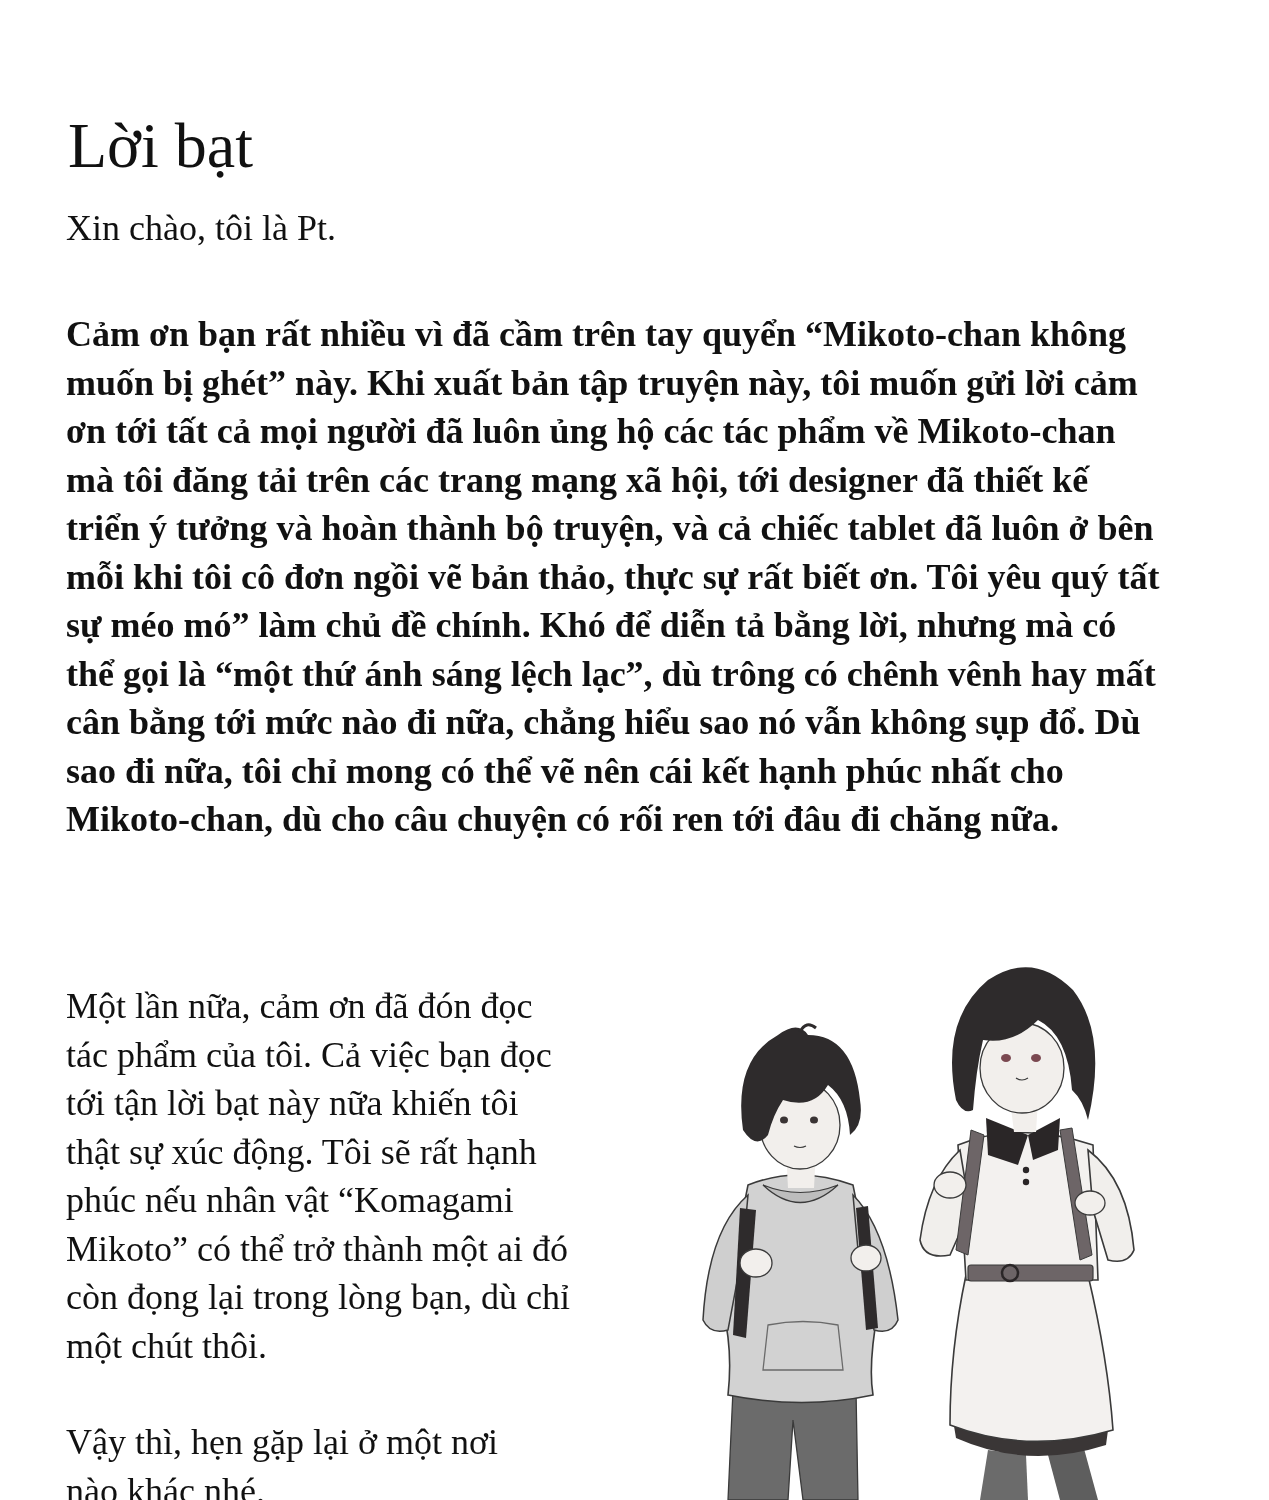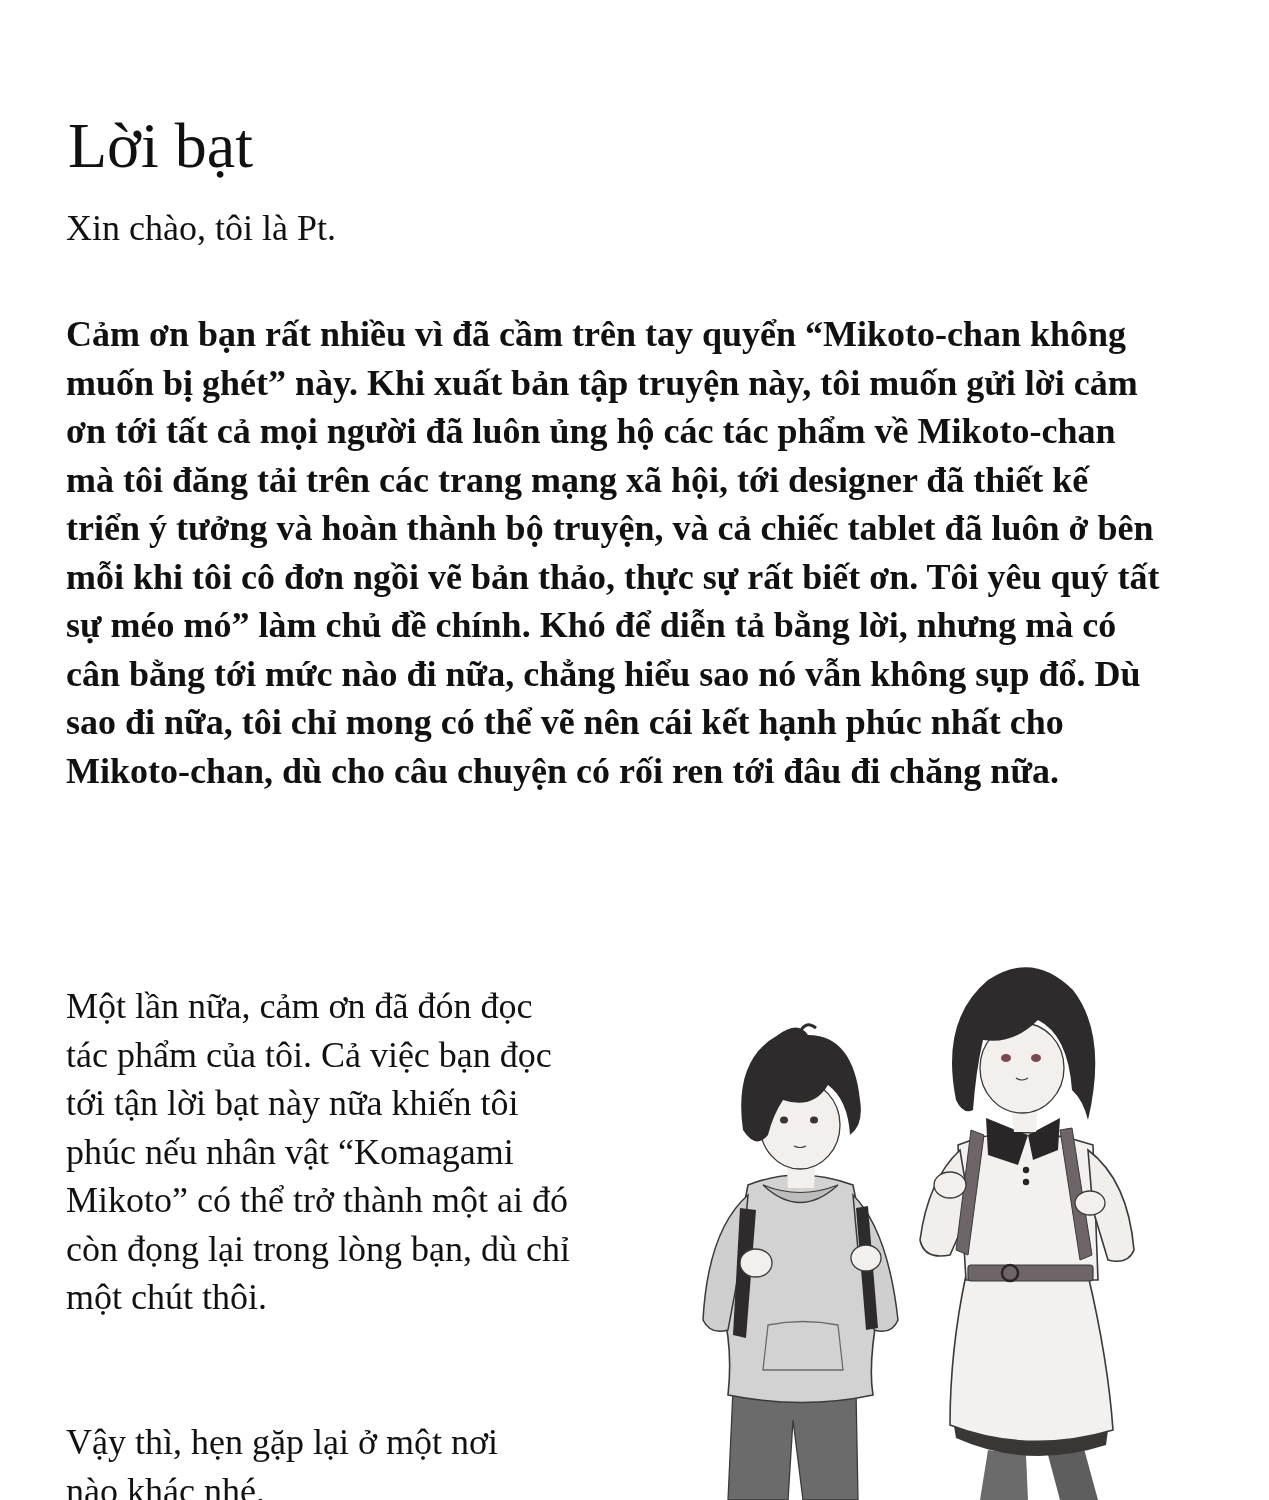--- a/index.html
+++ b/index.html
@@ -23,29 +23,31 @@
   <p class="greeting">Xin chào, tôi là Pt.</p>
 
   <p class="body-main">
     <span class="ln">Cảm ơn bạn rất nhiều vì đã cầm trên tay quyển “Mikoto-chan không</span>
     <span class="ln">muốn bị ghét” này. Khi xuất bản tập truyện này, tôi muốn gửi lời cảm</span>
     <span class="ln">ơn tới tất cả mọi người đã luôn ủng hộ các tác phẩm về Mikoto-chan</span>
     <span class="ln">mà tôi đăng tải trên các trang mạng xã hội, tới designer đã thiết kế</span>
     <span class="ln">triển ý tưởng và hoàn thành bộ truyện, và cả chiếc tablet đã luôn ở bên</span>
     <span class="ln">mỗi khi tôi cô đơn ngồi vẽ bản thảo, thực sự rất biết ơn. Tôi yêu quý tất</span>
     <span class="ln">sự méo mó” làm chủ đề chính. Khó để diễn tả bằng lời, nhưng mà có</span>
+    <span class="ln">thể gọi là “một thứ ánh sáng lệch lạc”, dù trông có chênh vênh hay mất</span>
     <span class="ln">cân bằng tới mức nào đi nữa, chẳng hiểu sao nó vẫn không sụp đổ. Dù</span>
     <span class="ln">sao đi nữa, tôi chỉ mong có thể vẽ nên cái kết hạnh phúc nhất cho</span>
     <span class="ln">Mikoto-chan, dù cho câu chuyện có rối ren tới đâu đi chăng nữa.</span>
   </p>
 
   <p class="closing">
     <span class="ln">Một lần nữa, cảm ơn đã đón đọc</span>
     <span class="ln">tác phẩm của tôi. Cả việc bạn đọc</span>
     <span class="ln">tới tận lời bạt này nữa khiến tôi</span>
+    <span class="ln">thật sự xúc động. Tôi sẽ rất hạnh</span>
     <span class="ln">phúc nếu nhân vật “Komagami</span>
     <span class="ln">Mikoto” có thể trở thành một ai đó</span>
     <span class="ln">còn đọng lại trong lòng bạn, dù chỉ</span>
     <span class="ln">một chút thôi.</span>
   </p>
 
   <p class="farewell">
     <span class="ln">Vậy thì, hẹn gặp lại ở một nơi</span>
     <span class="ln">nào khác nhé.</span>
   </p>

